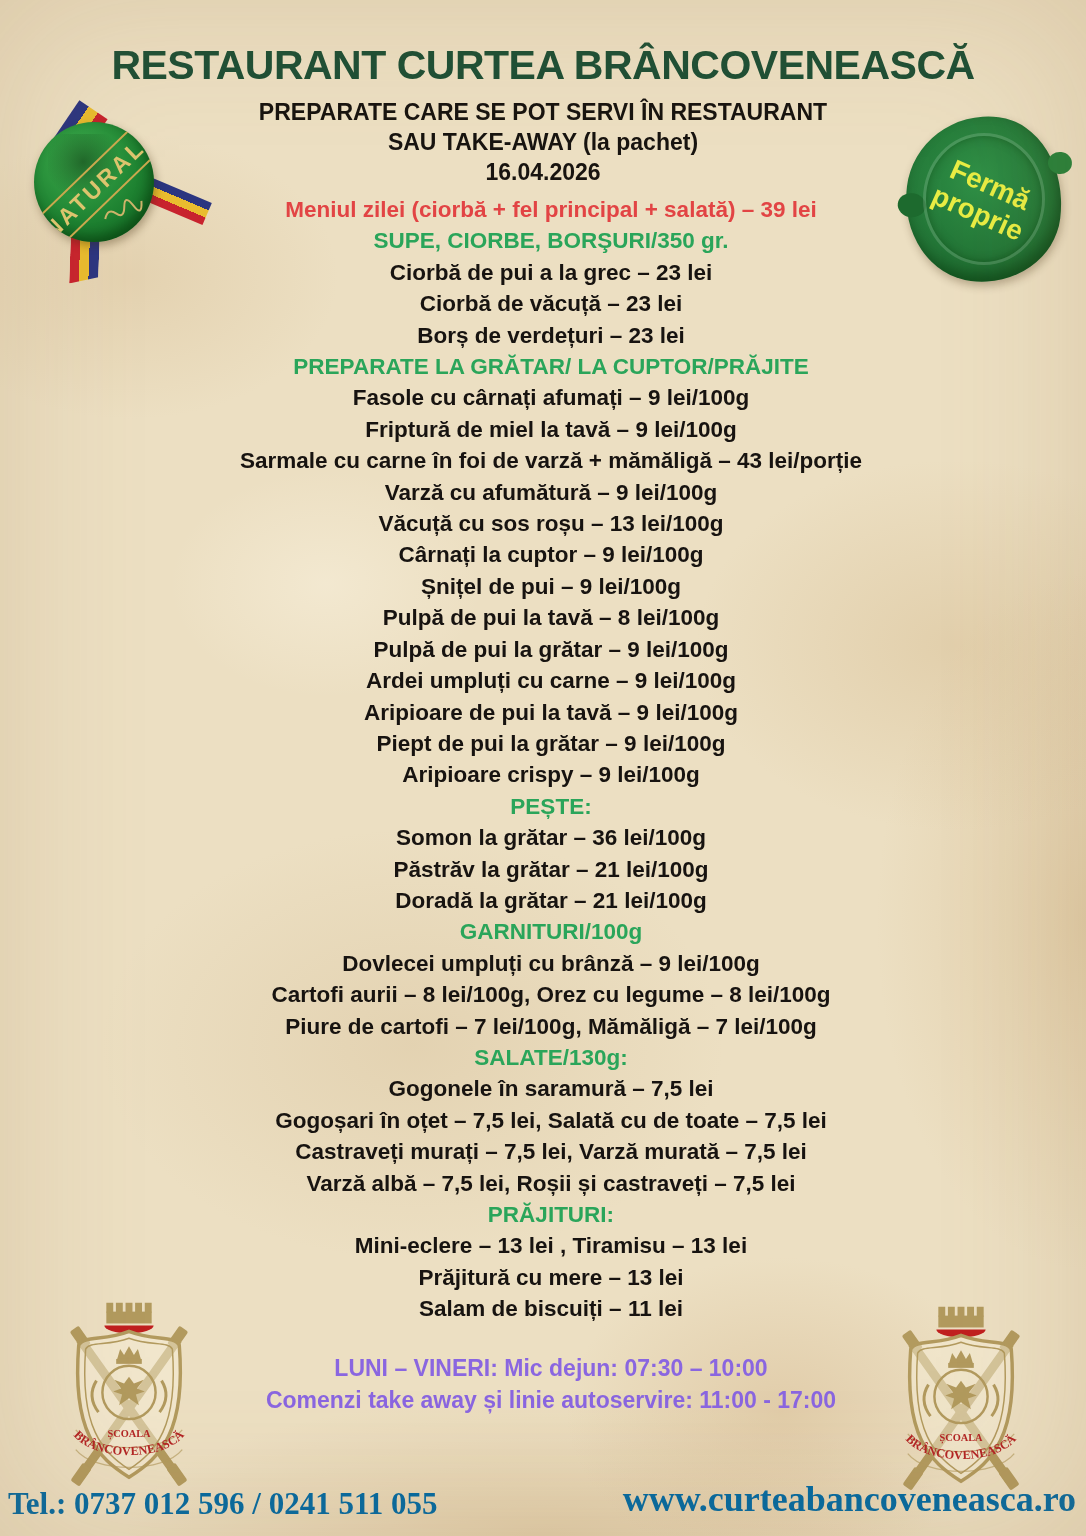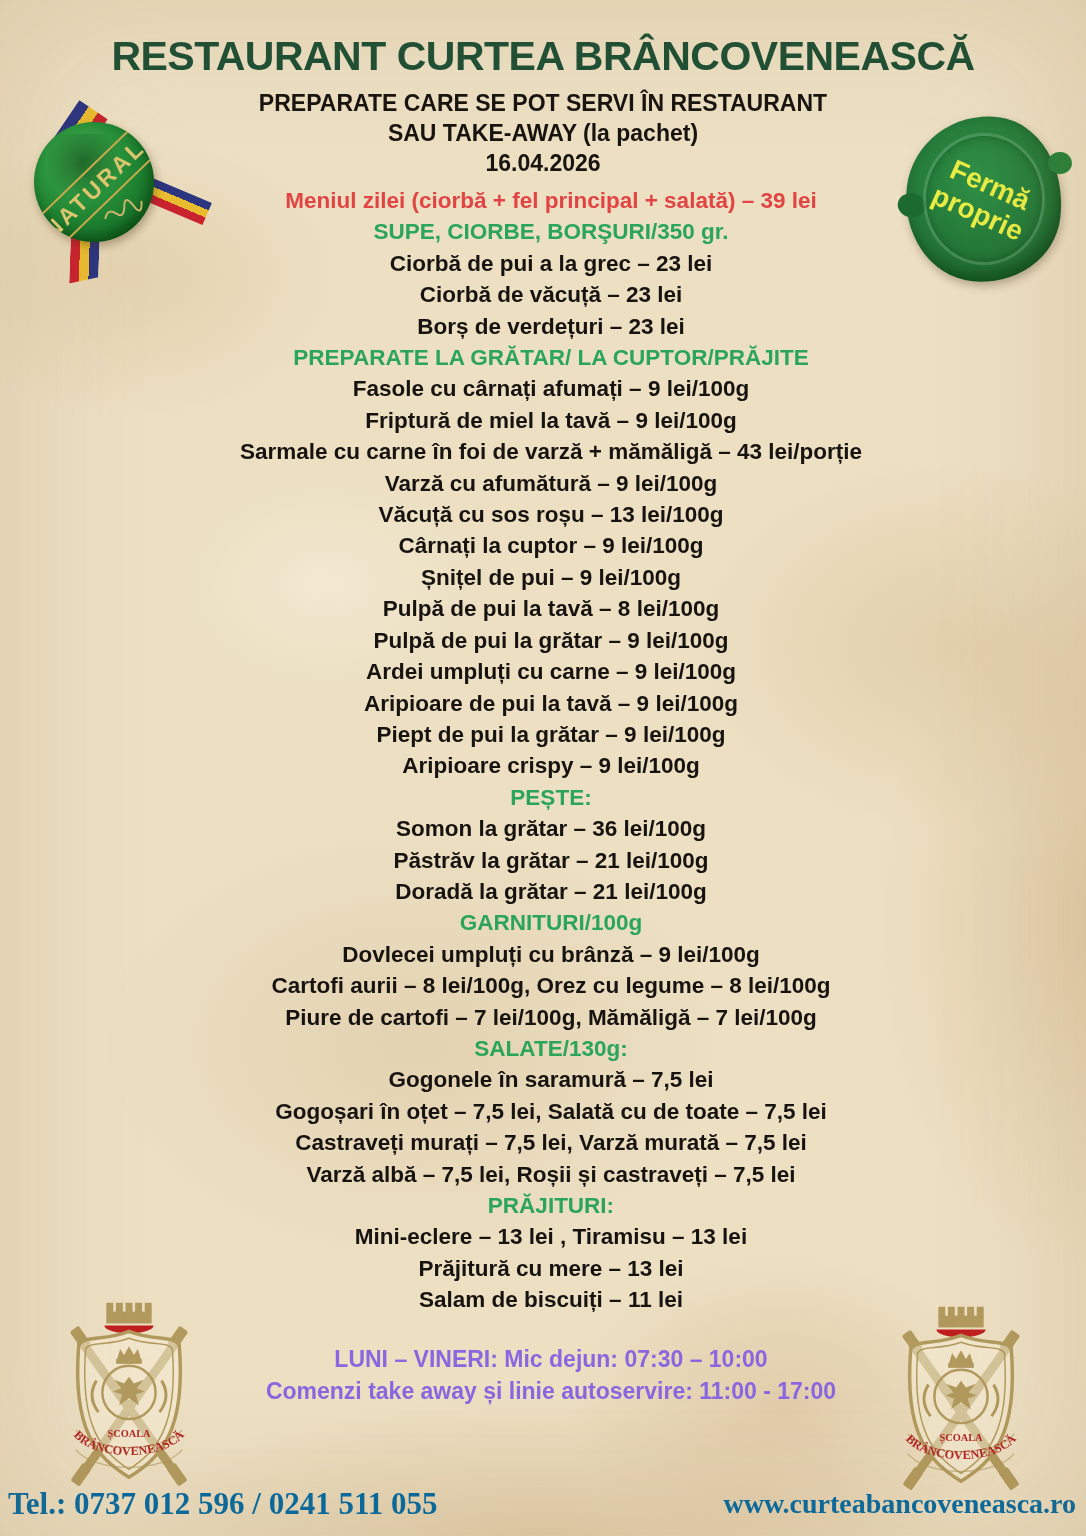--- a/index.html
+++ b/index.html
@@ -13,35 +13,35 @@
       radial-gradient(ellipse 520px 360px at 38% 68%, rgba(202,174,130,.26), transparent 60%),
       radial-gradient(ellipse 360px 260px at 72% 92%, rgba(208,176,132,.40), transparent 60%),
       radial-gradient(ellipse 260px 190px at 30% 38%, rgba(248,240,220,.55), transparent 60%),
       radial-gradient(ellipse 300px 500px at 100% 60%, rgba(200,164,110,.30), transparent 70%),
       radial-gradient(ellipse 600px 200px at 50% 100%, rgba(196,160,108,.28), transparent 70%);
   }
   .page{position:absolute;inset:0;}
   .page::after{content:"";position:absolute;inset:0;pointer-events:none;
     box-shadow:inset 0 0 150px rgba(150,112,62,.20);}
   .content{position:absolute;inset:0;text-align:center;}
-  .title{margin:0;padding-top:32px;font-size:41px;line-height:49px;font-weight:bold;
+  .title{margin:0;padding-top:41px;font-size:41px;line-height:49px;font-weight:bold;
     color:#1d4f35;letter-spacing:-.5px;}
   .subwrap{margin-top:7px;}
   .sub{font-size:23px;line-height:30px;font-weight:bold;color:#181410;}
   .menu{margin-top:7px;padding-left:16px;}
   .line{font-size:22.5px;line-height:31.4px;font-weight:bold;color:#171310;white-space:nowrap;}
   .line.daily{color:#e24444;}
   .line.heading{color:#2aa55a;}
   .schedule{margin-top:27px;margin-left:16px;}
   .line.sched{color:#8a66e0;font-size:23px;line-height:32px;}
   
   .footer-phone,.footer-site{position:absolute;bottom:14px;font-family:"Liberation Serif","DejaVu Serif",serif;
     font-weight:bold;color:#0369a1;}
   .footer-phone{left:8px;font-size:31px;}
-  .footer-site{right:10px;font-size:28px;bottom:16px;margin-top:32px;}
+  .footer-site{right:10px;font-size:36px;bottom:16px;margin-top:32px;}
   
   .natural-seal{position:absolute;left:30px;top:106px;width:180px;height:185px;}
   .ribbon-arm{position:absolute;}
   .arm-top{left:28px;top:-2px;width:34px;height:66px;
     background:linear-gradient(90deg,#2b3580 0 33%,#e9bc2f 33% 66%,#c8232e 66% 100%);
     transform:rotate(34deg);}
   .arm-right{left:108px;top:82px;width:72px;height:24px;
     background:linear-gradient(180deg,#2b3580 0 33%,#e9bc2f 33% 66%,#c8232e 66% 100%);
     transform:rotate(23deg);}
   .arm-bottom{left:40px;top:126px;width:29px;height:52px;

